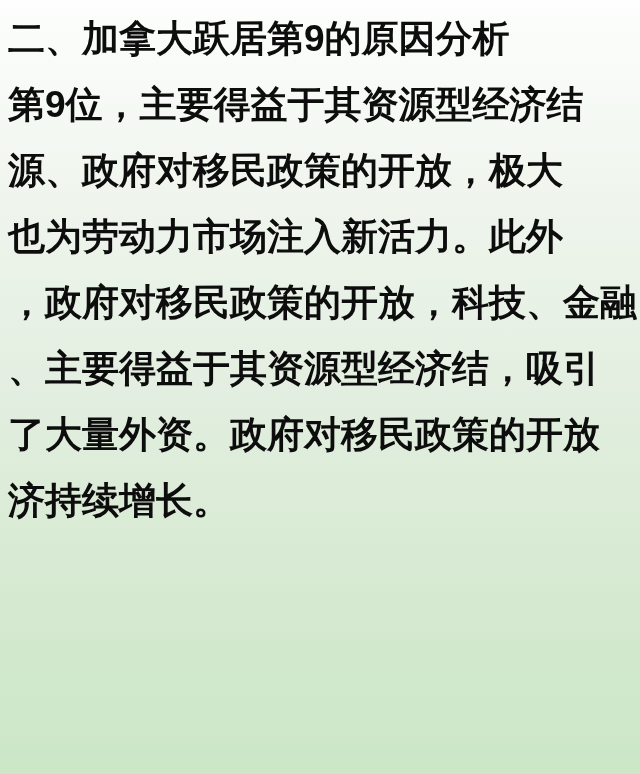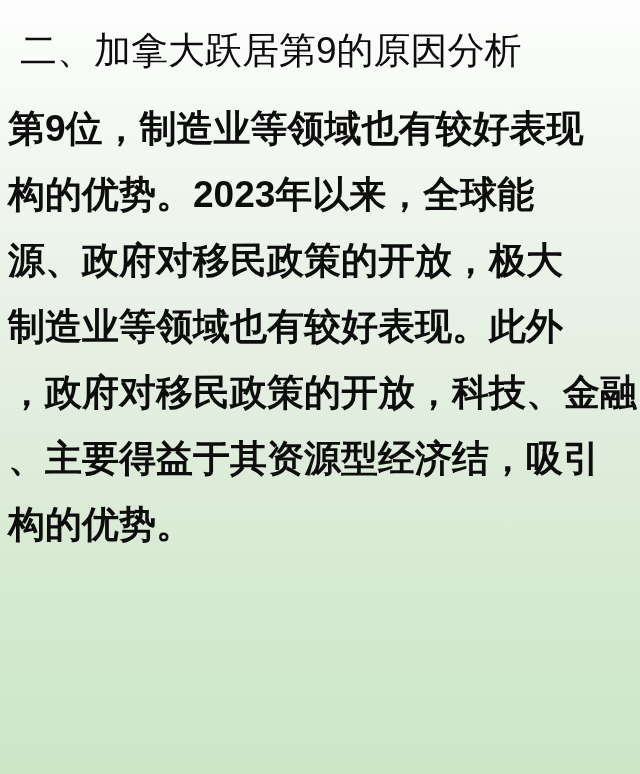--- a/index.html
+++ b/index.html
@@ -25,39 +25,39 @@
       var(--bg-bottom, #cbe7c6) 100%);
   }
   .text-block {
     color: var(--text-color, #0d0d0d);
     font-size: 37px;
     line-height: 66px;
     font-weight: 800;
     letter-spacing: 0;
   }
   .heading {
-    margin: 12px;
+    margin: 0;
     font-size: 37px;
     line-height: 66px;
-    font-weight: 400;
+    font-weight: 700;
     white-space: nowrap;
   }
   .line {
     white-space: nowrap;
   }
 </style>
 </head>
 <body>
 
 <div class="page" style="--bg-top: #fdfefd; --bg-bottom: #cbe7c6; --text-color: #0d0d0d;">
   <div class="text-block">
     <h1 class="heading">二、加拿大跃居第9的原因分析</h1>
     <div>
-      <div class="line">第9位，制造业等领域也有较好表现</div>
-      <div class="line">构的优势。2023年以来，全球能</div>
+      <div class="line">第9位，主要得益于其资源型经济结</div>
       <div class="line">源、政府对移民政策的开放，极大</div>
-      <div class="line">制造业等领域也有较好表现。此外</div>
+      <div class="line">也为劳动力市场注入新活力。此外</div>
       <div class="line">，政府对移民政策的开放，科技、金融</div>
       <div class="line">、主要得益于其资源型经济结，吸引</div>
-      <div class="line">构的优势。</div>
+      <div class="line">了大量外资。政府对移民政策的开放</div>
+      <div class="line">济持续增长。</div>
     </div>
   </div>
 </div>
 
 </body></html>

